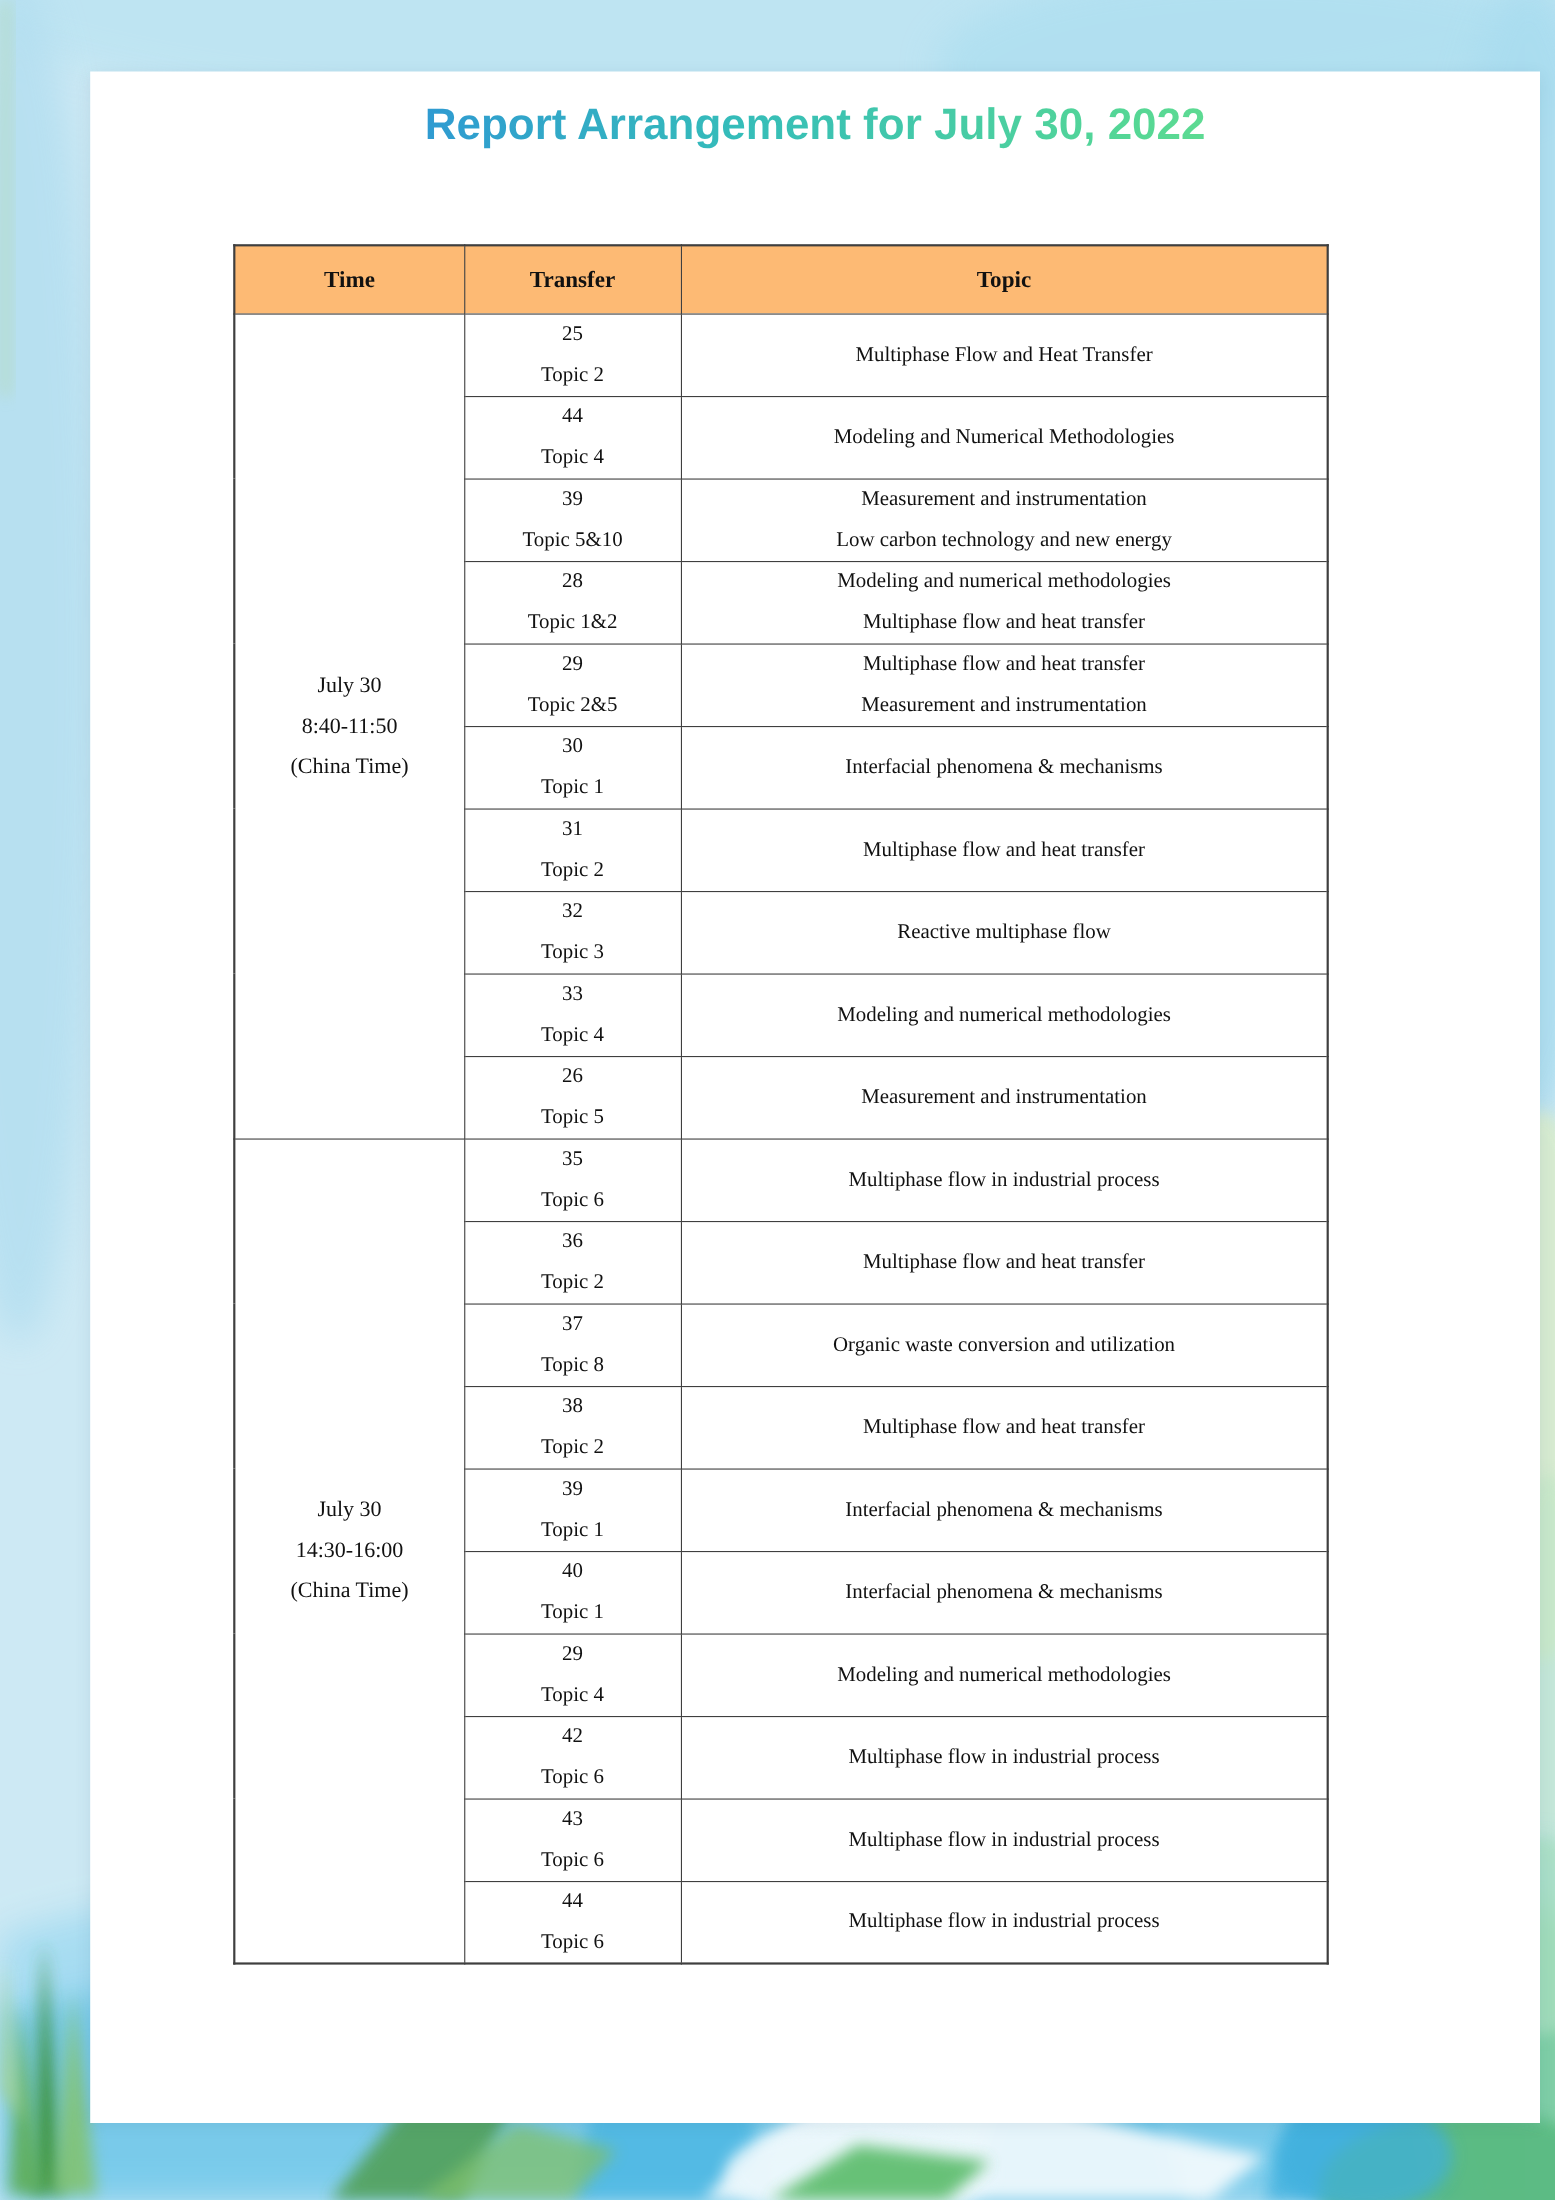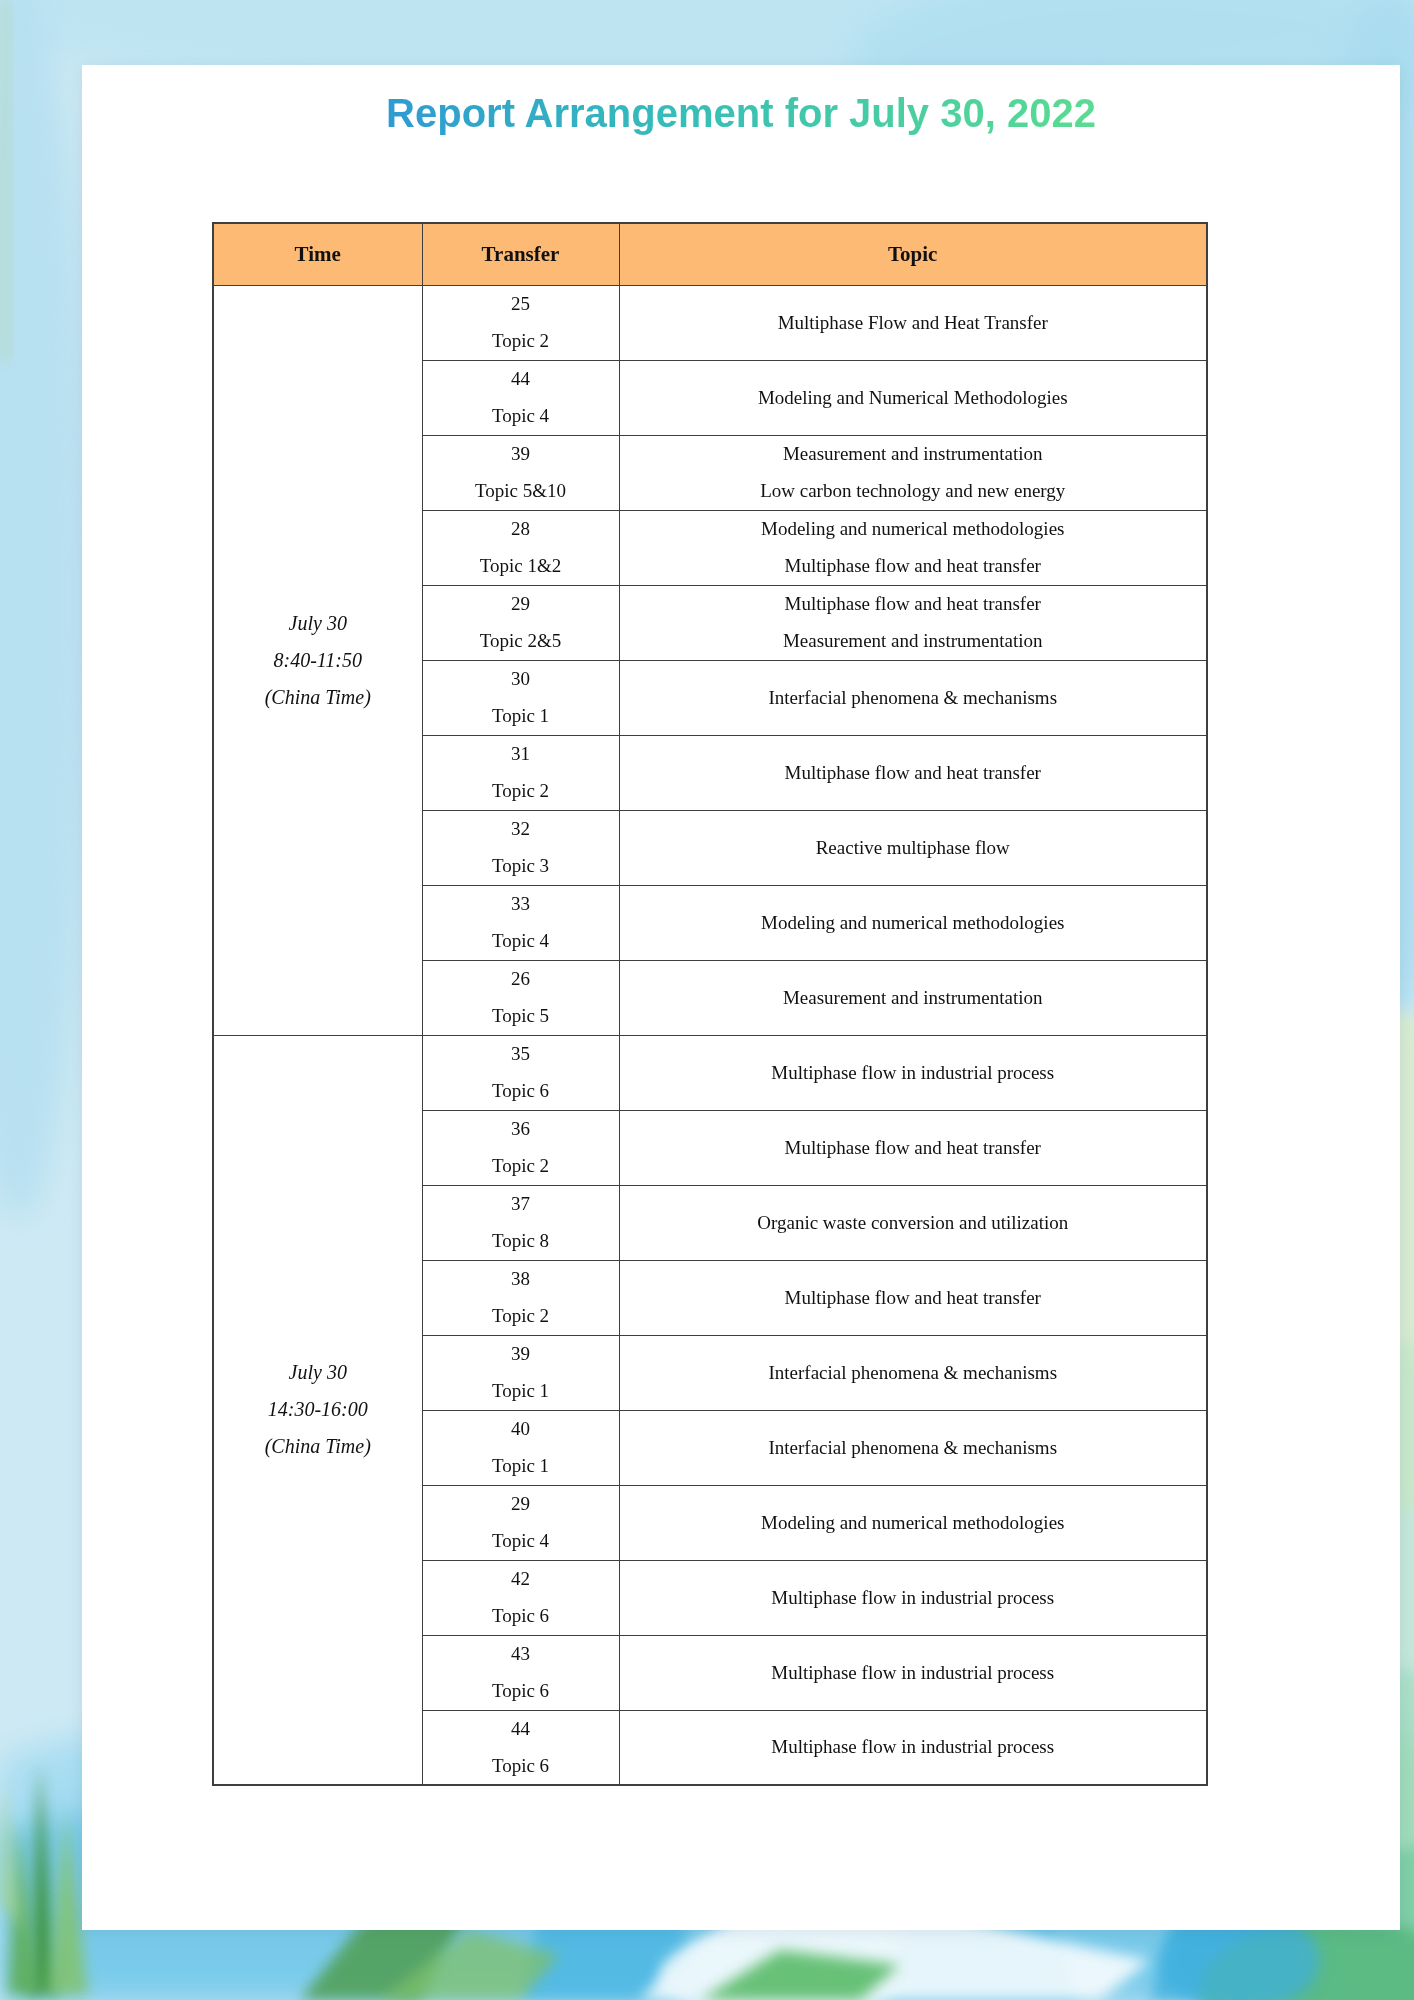--- a/index.html
+++ b/index.html
@@ -42,21 +42,21 @@
   thead tr{height:62px;}
   thead th{
     background:#fdba74;font-weight:bold;font-size:21px;
     border-bottom:2px solid #3f3f3f;
   }
   tbody tr{height:75px;}
   .vcell{
     display:flex;flex-direction:column;justify-content:space-around;
     align-items:center;height:100%;min-height:73px;
   }
-  .time-cell .vcell{justify-content:flex-end;line-height:1.85;font-size:20px;font-style:italic;}
+  .time-cell .vcell{justify-content:flex-end;line-height:1.85;font-size:20px;}
   .session-cell, .topic-cell{background:#ffffff;}
 </style>
 </head>
 <body>
 
 <svg class="bg" width="1414" height="2000" viewBox="0 0 1414 2000" aria-hidden="true">
   <defs>
     <filter id="soft" x="-40%" y="-40%" width="180%" height="180%">
         <feGaussianBlur stdDeviation="16"></feGaussianBlur>
       </filter>

